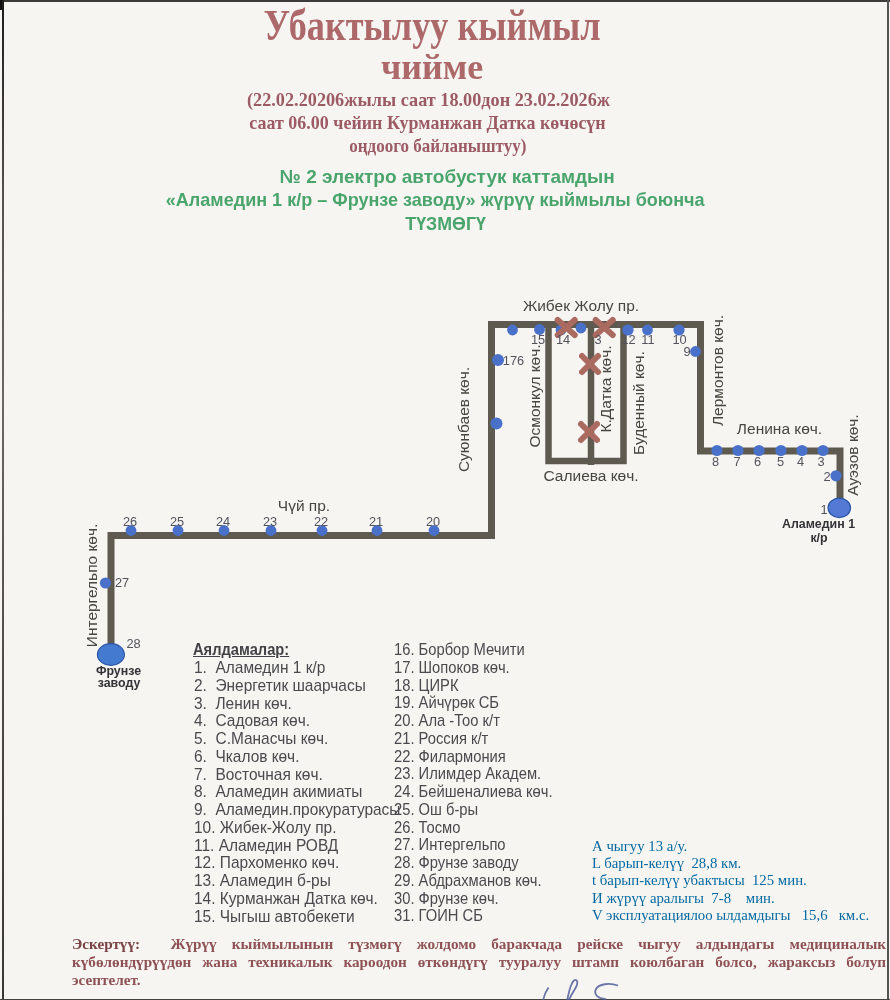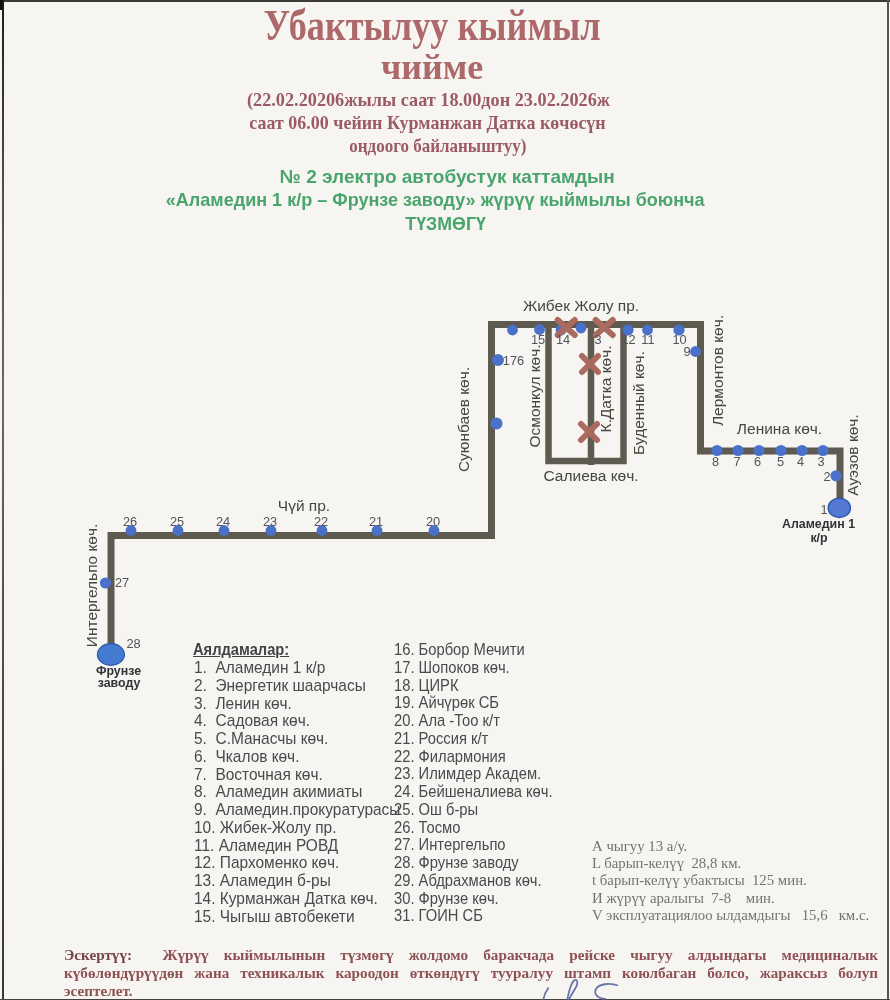--- a/index.html
+++ b/index.html
@@ -4,21 +4,21 @@
 <style>
   html,body{margin:0;padding:0;}
   body{width:890px;height:1000px;position:relative;background:#f6f5f2;overflow:hidden;
        font-family:"Liberation Sans",sans-serif;}
   .abs{position:absolute;}
   .ctr{text-align:center;width:890px;left:0;}
   .title{font-family:"Liberation Serif",serif;font-weight:bold;color:#ad686a;font-size:36px;line-height:40px;}
   .maroon{font-family:"Liberation Serif",serif;font-weight:bold;color:#9c5a64;font-size:19.5px;line-height:22.5px;}
   .green1{font-weight:bold;color:#4aa56d;font-size:19px;line-height:23px;}
   .list{font-size:15.7px;line-height:17.75px;color:#4a4a4e;white-space:pre;}
-  .stats{font-family:"Liberation Serif",serif;color:#737373;font-size:14.8px;line-height:17.4px;white-space:pre;}
+  .stats{font-family:"Liberation Serif",serif;color:#0369a1;font-size:14.8px;line-height:17.4px;white-space:pre;}
   .foot{font-family:"Liberation Serif",serif;font-weight:bold;color:#8e5154;font-size:15.2px;line-height:18.2px;text-align:justify;}
 </style>
 </head>
 <body>
 
 <div class="abs" style="left:0;top:0;width:890px;height:1.5px;background:#3c3b39;"></div>
 <div class="abs" style="left:2px;top:0;width:1.8px;height:1000px;background:linear-gradient(#1d1c1b,#55514d 20%,#6b6761 40%,#4c4844 70%,#3a3835);"></div>
 <div class="abs" style="left:0;top:0;width:2px;height:10px;background:#111;"></div>
 <div class="abs" style="left:887px;top:0;width:1.5px;height:1000px;background:#55534f;"></div>
 <div class="abs" style="left:0;top:998.5px;width:890px;height:1.5px;background:#45433f;"></div>
@@ -165,13 +165,13 @@
 29. Абдрахманов көч.
 30. Фрунзе көч.
 31. ГОИН СБ</div>
 
 <div class="abs stats" style="left:592px;top:837.5px;">А чыгуу 13 а/у.
 L барып-келүү  28,8 км.
 t барып-келүү убактысы  125 мин.
 И жүрүү аралыгы  7-8    мин.
 V эксплуатациялоо ылдамдыгы   15,6   км.с.</div>
 
-<div class="abs foot" style="left:64px;top:934.5px;width:814px;margin-top:11px;"><span style="color:#7a4446;">Эскертүү:</span>&nbsp; Жүрүү кыймылынын түзмөгү жолдомо баракчада рейске чыгуу алдындагы медициналык күбөлөндүрүүдөн жана техникалык кароодон өткөндүгү тууралуу штамп коюлбаган болсо, жараксыз болуп эсептелет.</div>
+<div class="abs foot" style="left:72px;top:934.5px;width:814px;"><span style="color:#7a4446;">Эскертүү:</span>&nbsp; Жүрүү кыймылынын түзмөгү жолдомо баракчада рейске чыгуу алдындагы медициналык күбөлөндүрүүдөн жана техникалык кароодон өткөндүгү тууралуу штамп коюлбаган болсо, жараксыз болуп эсептелет.</div>
 
 </body></html>

